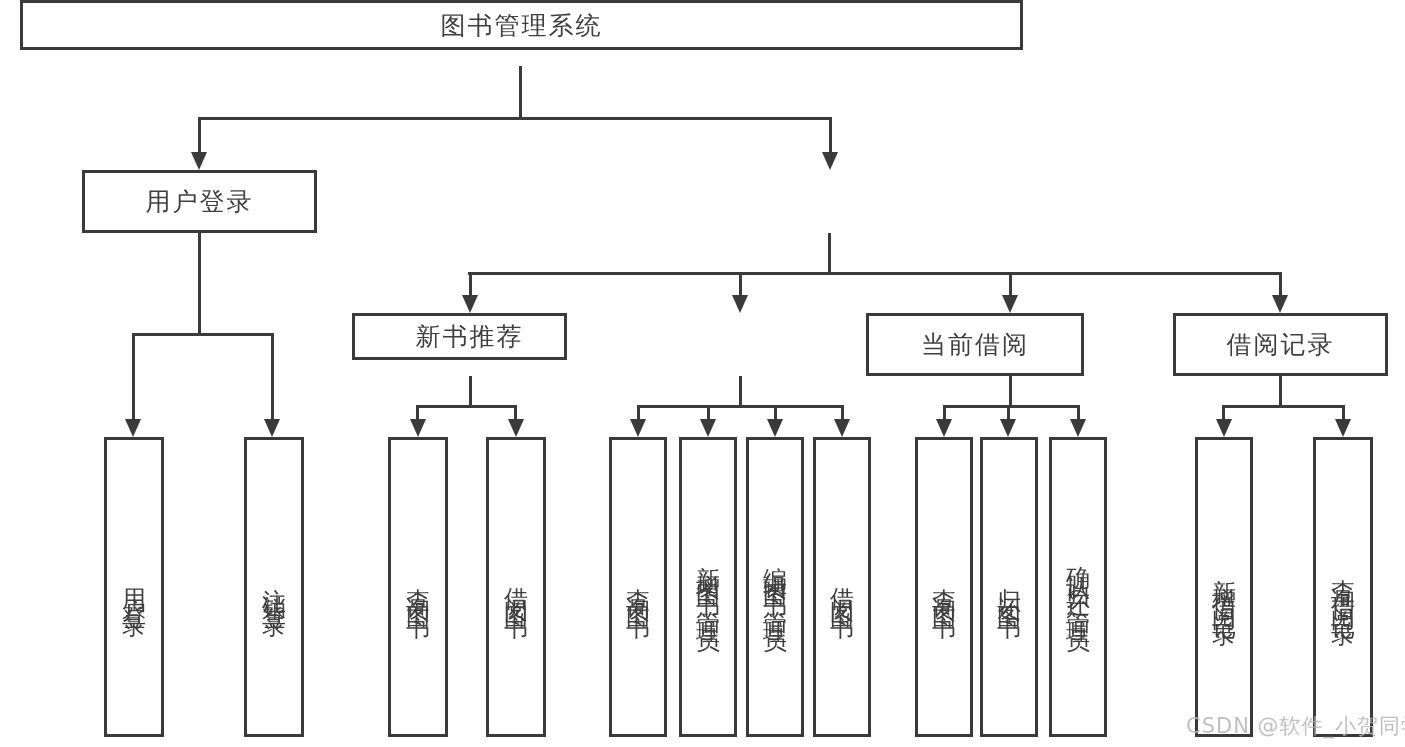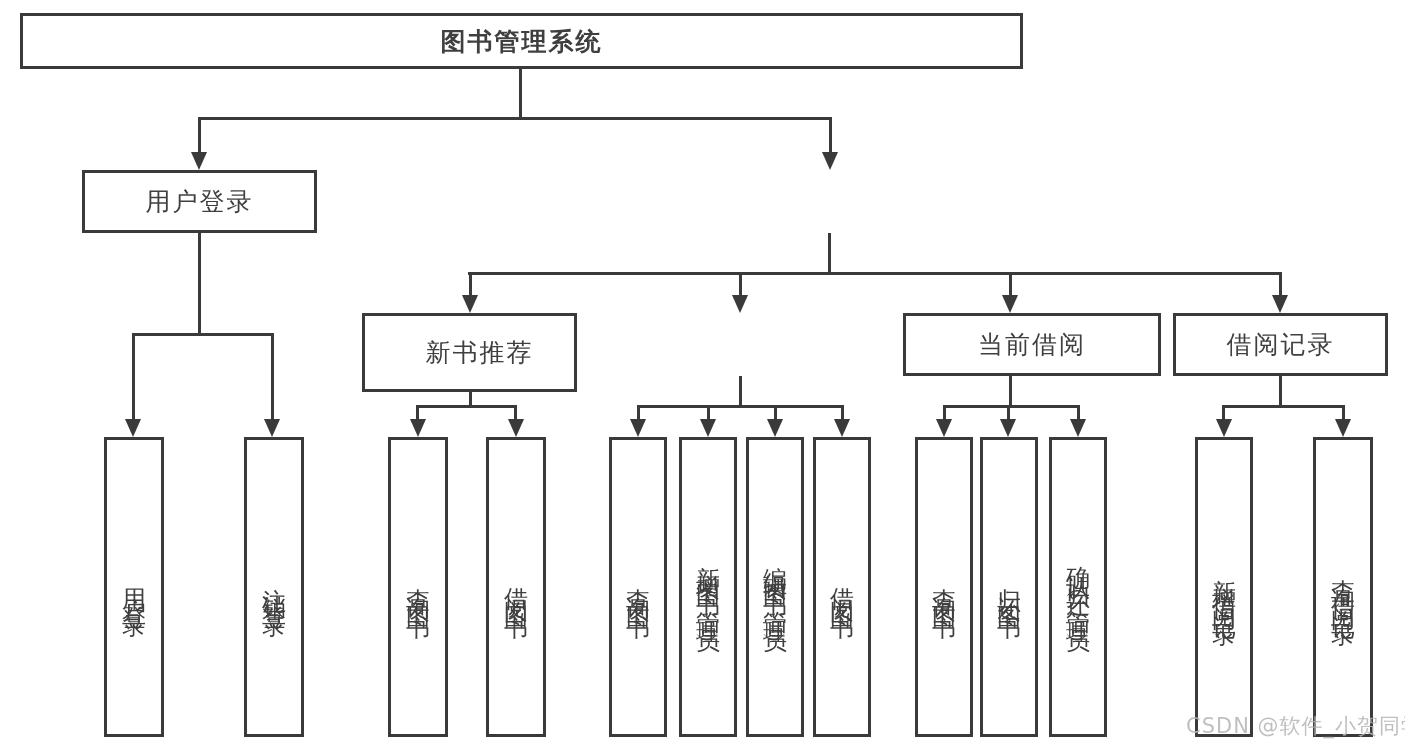--- a/index.html
+++ b/index.html
@@ -137,32 +137,32 @@
   <div class="vline" style="left:1077px; top:405px; height:18px;"></div>
   <div class="arrow" style="left:1070px; top:419px;"></div>
 
   <div class="vline" style="left:1279px; top:376px; height:32px;"></div>
   <div class="hline" style="left:1222px; top:405px; width:123px;"></div>
   <div class="vline" style="left:1222px; top:405px; height:18px;"></div>
   <div class="arrow" style="left:1216px; top:419px;"></div>
   <div class="vline" style="left:1342px; top:405px; height:18px;"></div>
   <div class="arrow" style="left:1335px; top:419px;"></div>
 
-  <div class="box-h" style="left:20px; top:13px; width:1003px; height:56px;font-weight:bold;">
+  <div class="box-h" style="left:20px; top:0; width:1003px; height:50px;">
     <span>图书管理系统</span>
   </div>
 
   <div class="box-h" style="left:82px; top:170px; width:235px; height:63px;">
     <span>用户登录</span>
   </div>
 
-  <div class="box-h" style="left:362px; top:313px; width:215px; height:79px;padding-left:20px;">
+  <div class="box-h" style="left:352px; top:313px; width:215px; height:47px;padding-left:20px;">
     <span>新书推荐</span>
   </div>
-  <div class="box-h" style="left:903px; top:313px; width:258px; height:63px;">
+  <div class="box-h" style="left:866px; top:313px; width:218px; height:63px;">
     <span>当前借阅</span>
   </div>
   <div class="box-h" style="left:1173px; top:313px; width:215px; height:63px;">
     <span>借阅记录</span>
   </div>
 
   <div class="box-v" style="left:104px; top:437px; width:60px; height:300px;">
     <span class="vtext">用户登录</span>
   </div>
   <div class="box-v" style="left:244px; top:437px; width:60px; height:300px;">

